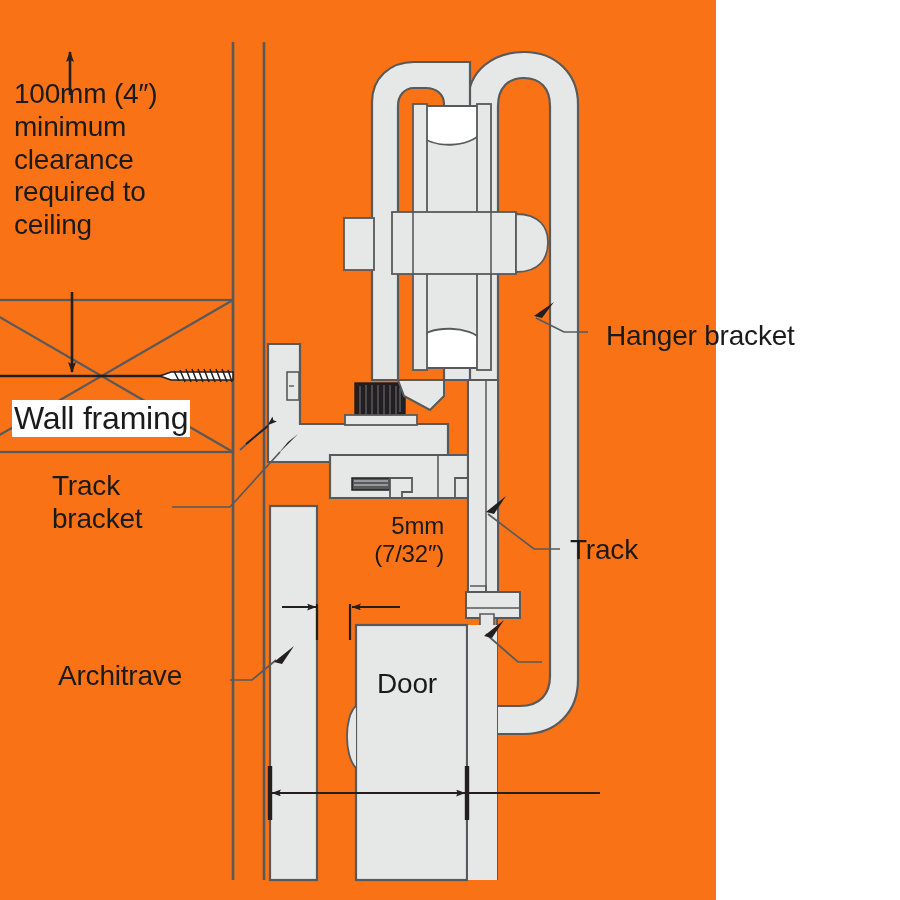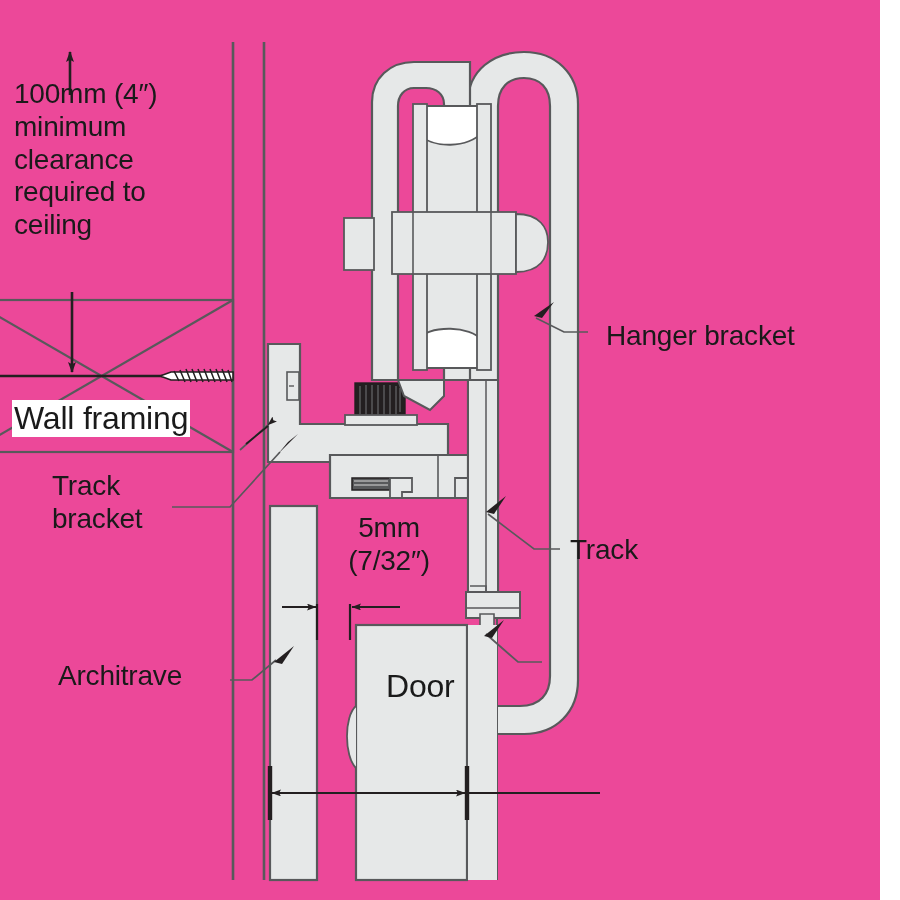--- a/index.html
+++ b/index.html
@@ -1,18 +1,18 @@
 <!DOCTYPE html>
 <html><head>
 <meta charset="utf-8">
 <style>
   html,body{margin:0;padding:0;background:#ffffff;}
   body{width:900px;height:900px;overflow:hidden;
        font-family:"Liberation Sans","DejaVu Sans",sans-serif;color:#1a1a1a;}
-  #stage{position:relative;width:880px;height:900px;background:#ec4899;}
+  #stage{position:relative;width:716px;height:900px;background:#f97316;}
   svg#diagram{position:absolute;left:0;top:0;width:900px;height:900px;display:block;}
   .lbl{position:absolute;font-family:"Liberation Sans","DejaVu Sans",sans-serif;
        color:#1a1a1a;white-space:pre;line-height:1.17;letter-spacing:-0.2px;}
 </style>
 </head>
 <body>
 
 <div id="stage">
 
   <svg id="diagram" viewBox="0 0 900 900">
@@ -187,18 +187,18 @@
 bracket</div>
 
   <div class="lbl" style="left:58px;top:660px;font-size:28px;">Architrave</div>
 
   <div class="lbl" style="left:606px;top:320px;font-size:28px;">Hanger bracket</div>
 
   <div class="lbl" style="left:570px;top:534px;font-size:28px;">Track</div>
 
 
 
-  <div class="lbl" style="left:334px;top:512px;font-size:28px;width:110px;text-align:center;">5mm
+  <div class="lbl" style="left:334px;top:512px;font-size:24px;width:110px;text-align:right;">5mm
 (7/32″)</div>
 
-  <div class="lbl" style="left:386px;top:668px;font-size:32px;">Door</div>
+  <div class="lbl" style="left:377px;top:668px;font-size:28px;">Door</div>
 
 </div>
 
 </body></html>

